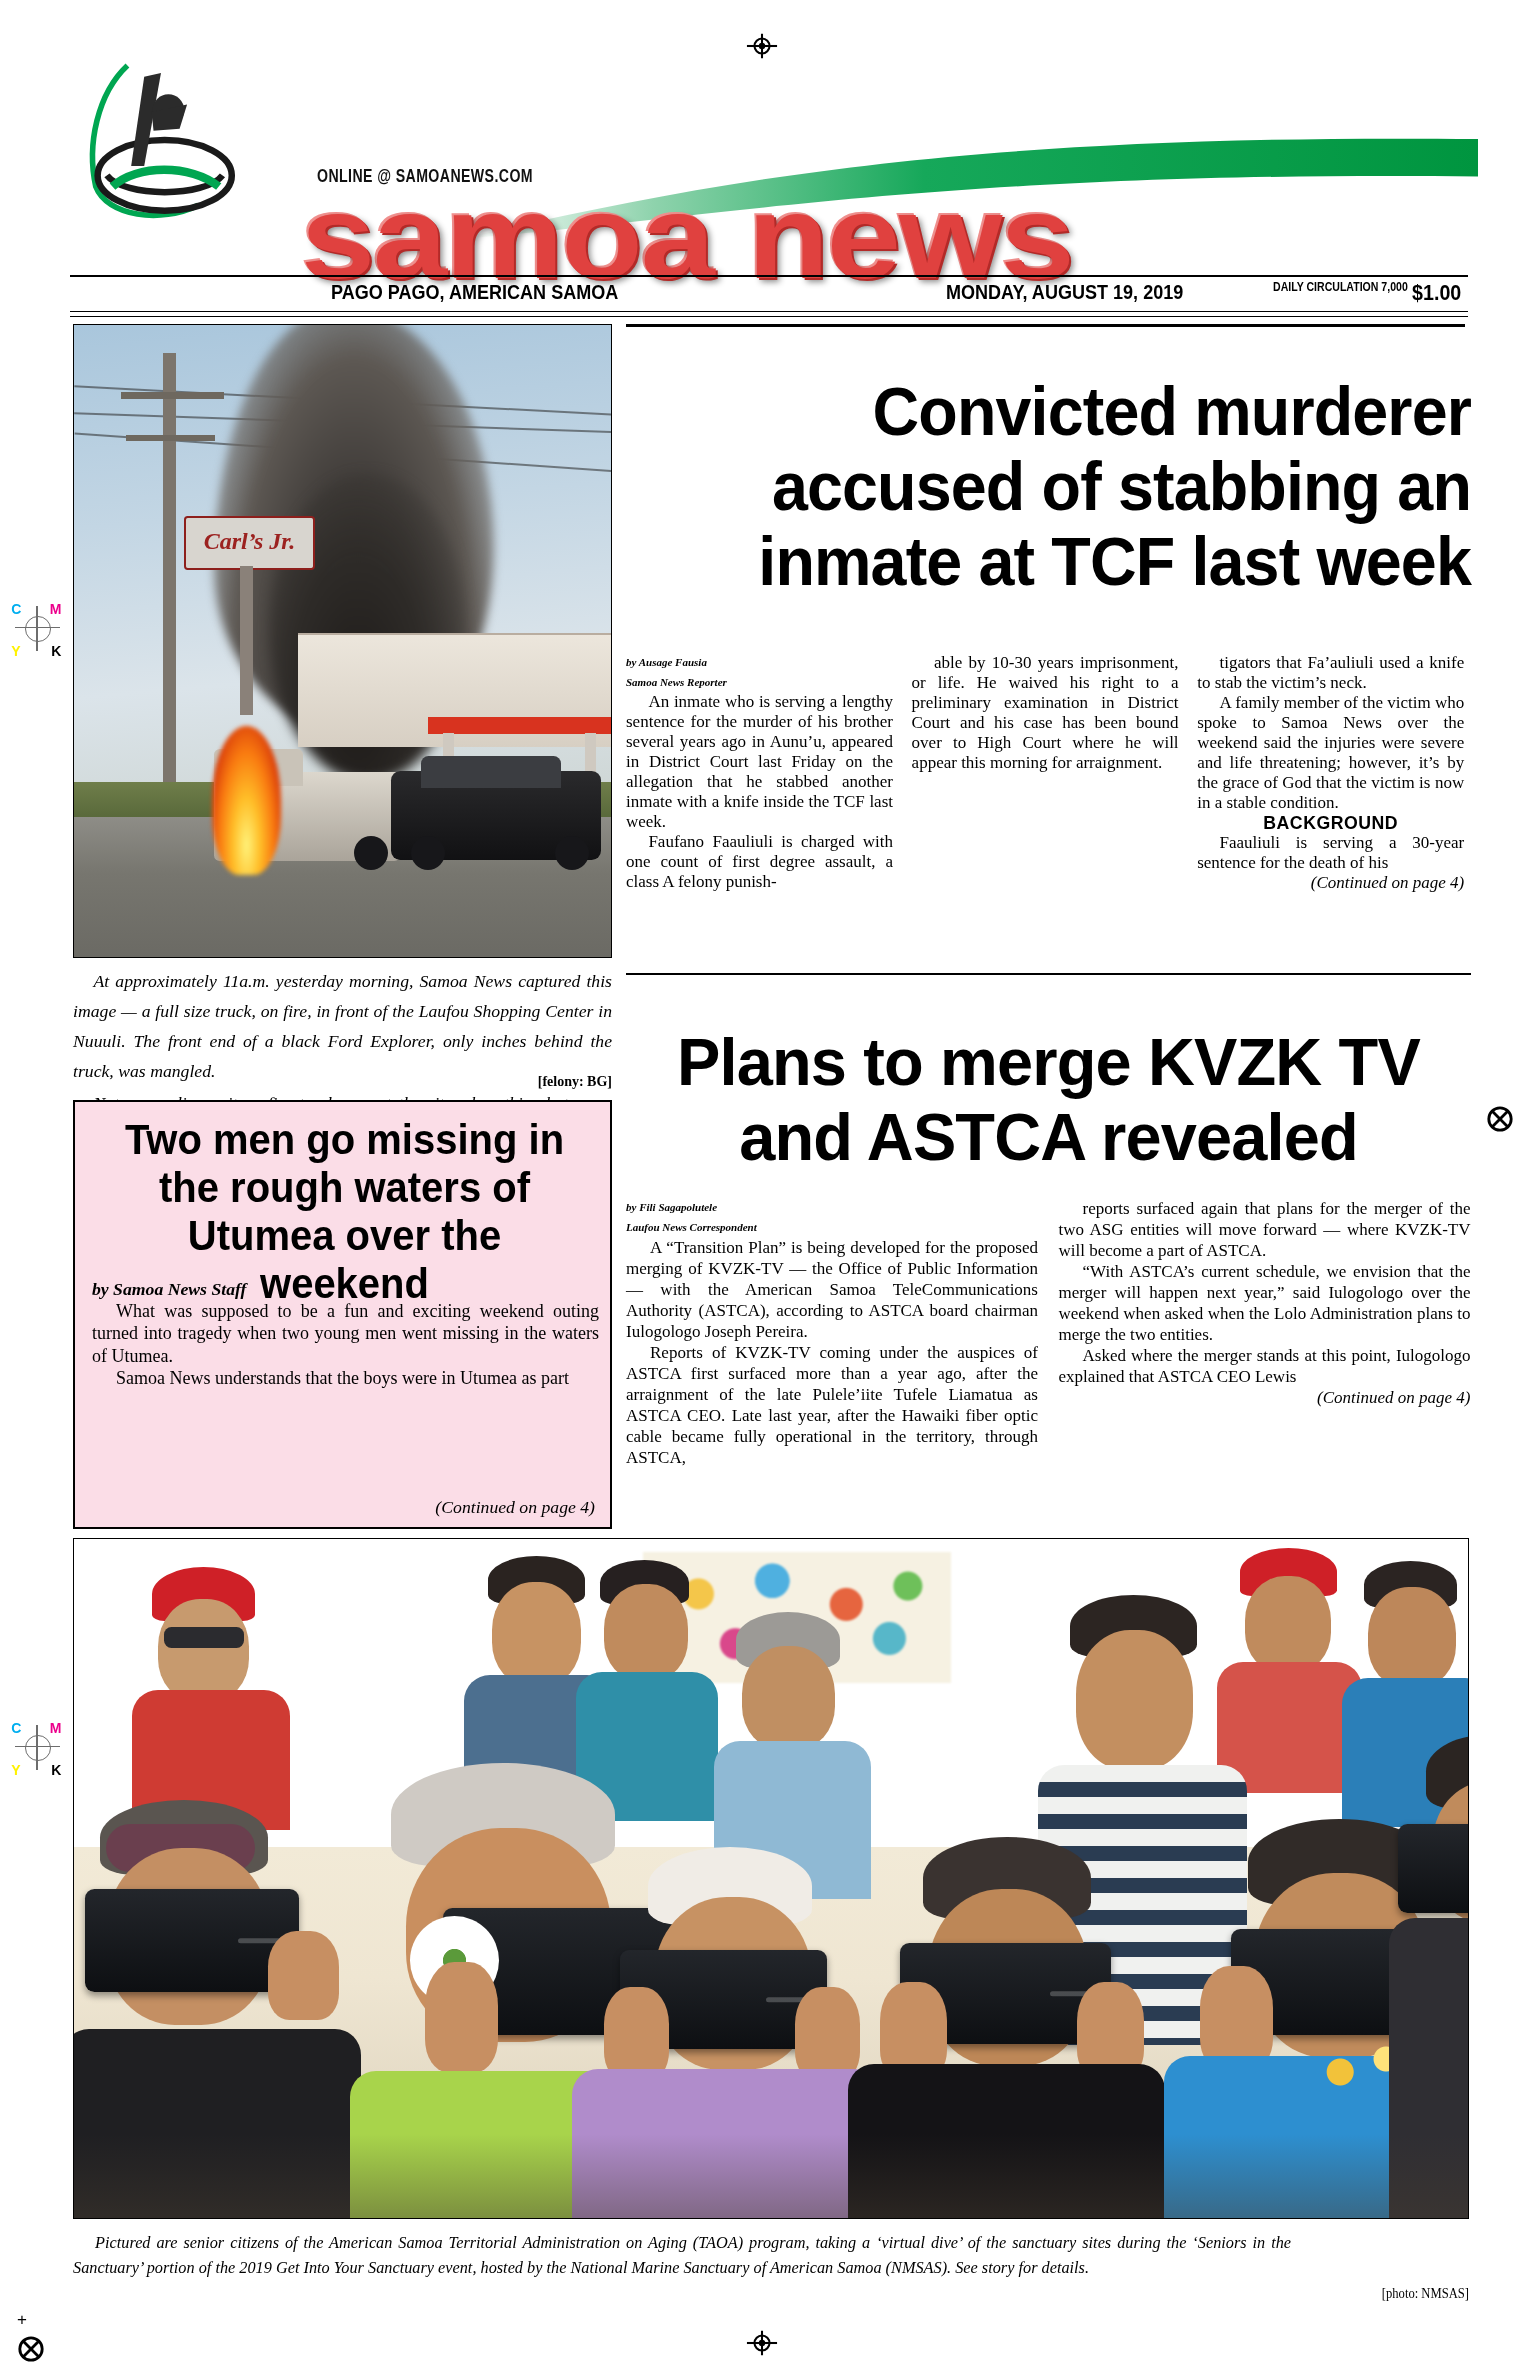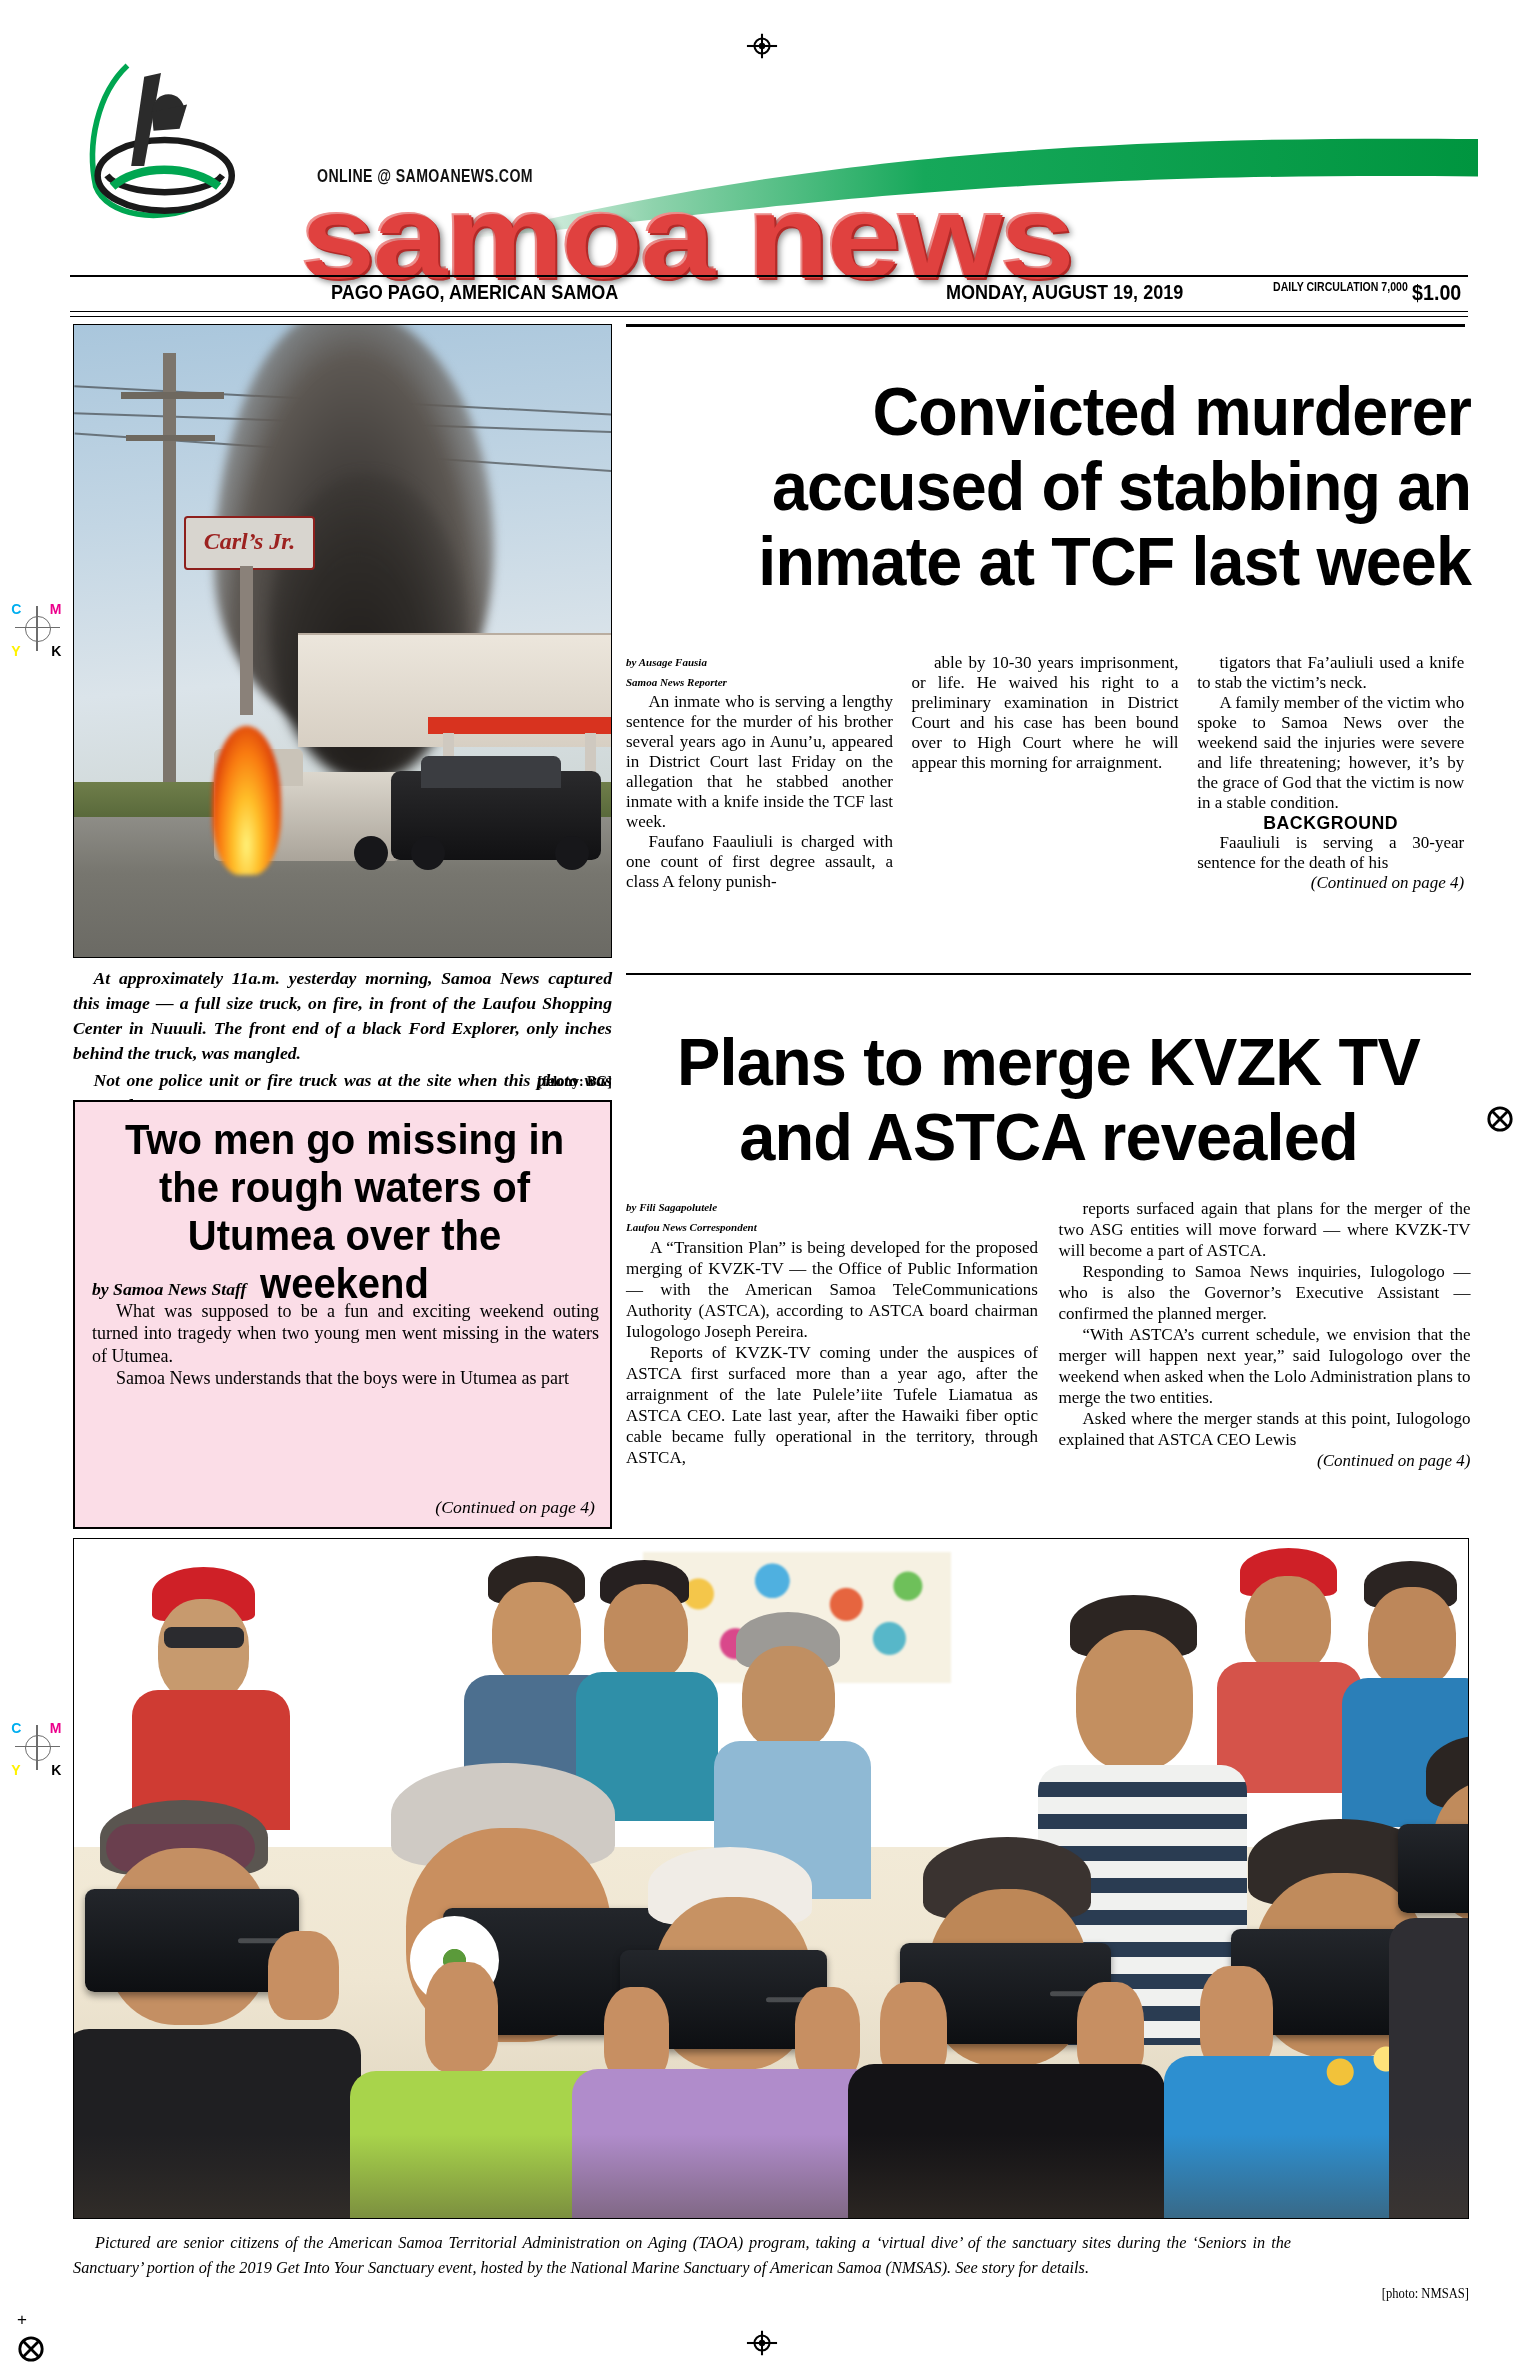--- a/index.html
+++ b/index.html
@@ -88,22 +88,22 @@
      background:radial-gradient(ellipse at 50% 80%,#fff27a 0%,#ffbe28 28%,#f97b10 55%,#d83b0a 78%,rgba(180,40,8,0) 100%);
      filter:blur(1.9px);border-radius:50% 50% 40% 40%;}
   #photo-fire .suv{position:absolute;left:317px;top:446px;width:210px;height:89px;
      background:linear-gradient(180deg,#2a2a2c,#111113);border-radius:9.3px;}
   #photo-fire .suvwin{position:absolute;left:347px;top:431px;width:140px;height:32px;
      background:#3b3d41;border-radius:7.5px 7.5px 0 0;}
   #photo-fire .wheel{position:absolute;width:34px;height:34px;background:#17171a;border-radius:50%;}
 
   
   #cap-fire{position:absolute;left:73px;top:966px;width:539px;
-     font-family:"Liberation Serif",serif;font-style:italic;font-size:17.7px;line-height:25px;
-     text-align:justify;color:#000;font-weight:bold;}
+     font-family:"Liberation Serif",serif;font-style:italic;font-size:17.7px;line-height:30px;
+     text-align:justify;color:#000;}
   #cap-fire p{margin:0 0 1.9px 0;text-indent:20.5px;}
   #cap-credit{position:absolute;left:73px;top:1074px;width:539px;text-align:right;
      font-family:"Liberation Serif",serif;font-size:14px;font-weight:bold;}
 
   
   #pinkbox{left:73px;top:1100px;width:539px;height:429px;border:2.8px solid #000;
      background:#fbdde7;}
   #pink-head{position:absolute;left:13px;top:13px;width:513px;
      font-family:"Liberation Sans",sans-serif;font-weight:bold;font-size:43px;
      line-height:48px;text-align:center;color:#000;
@@ -357,21 +357,20 @@
 
 <div id="a2-cols">
   <div class="col2">
     <p class="byline">by Fili Sagapolutele</p>
     <p class="byline">Laufou News Correspondent</p>
     <p>A “Transition Plan” is being developed for the proposed merging of KVZK-TV — the Office of Public Information — with the American Samoa TeleCommunications Authority (ASTCA), according to ASTCA board chairman Iulogologo Joseph Pereira.</p>
     <p>Reports of KVZK-TV coming under the auspices of ASTCA first surfaced more than a year ago, after the arraignment of the late Pulele’iite Tufele Liamatua as ASTCA CEO. Late last year, after the Hawaiki fiber optic cable became fully operational in the territory, through ASTCA,</p>
   </div>
   <div class="col2">
     <p>reports surfaced again that plans for the merger of the two ASG entities will move forward — where KVZK-TV will become a part of ASTCA.</p>
-    <p>Responding to Samoa News inquiries, Iulogologo — who is also the Governor’s Executive Assistant — confirmed the planned merger.</p>
     <p>“With ASTCA’s current schedule, we envision that the merger will happen next year,” said Iulogologo over the weekend when asked when the Lolo Administration plans to merge the two entities.</p>
     <p>Asked where the merger stands at this point, Iulogologo explained that ASTCA CEO Lewis</p>
     <p class="contd">(Continued on page 4)</p>
   </div>
 </div>
 
 <div class="photo" id="photo-seniors">
   <div class="wall"></div>
   <div class="bg" style="top:308px;height:373px;"></div>
   <div class="mural"></div>

